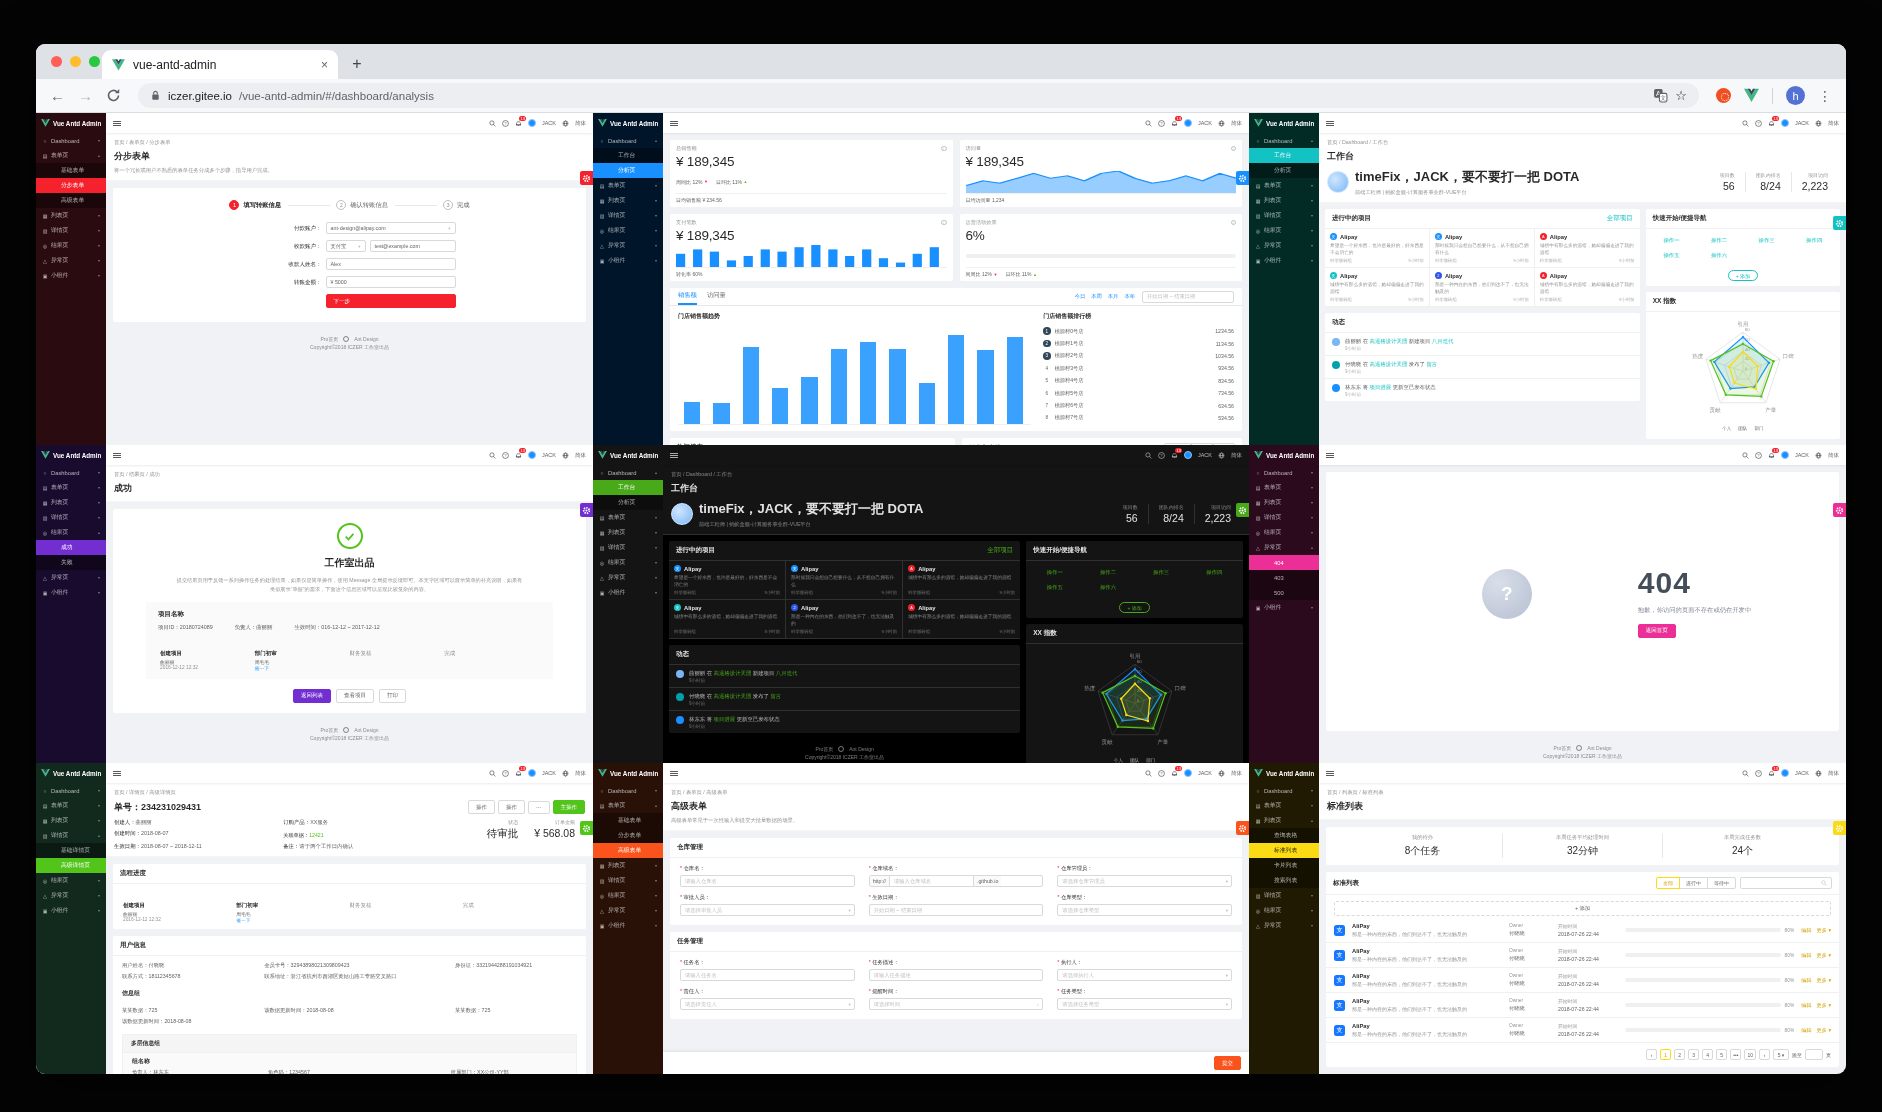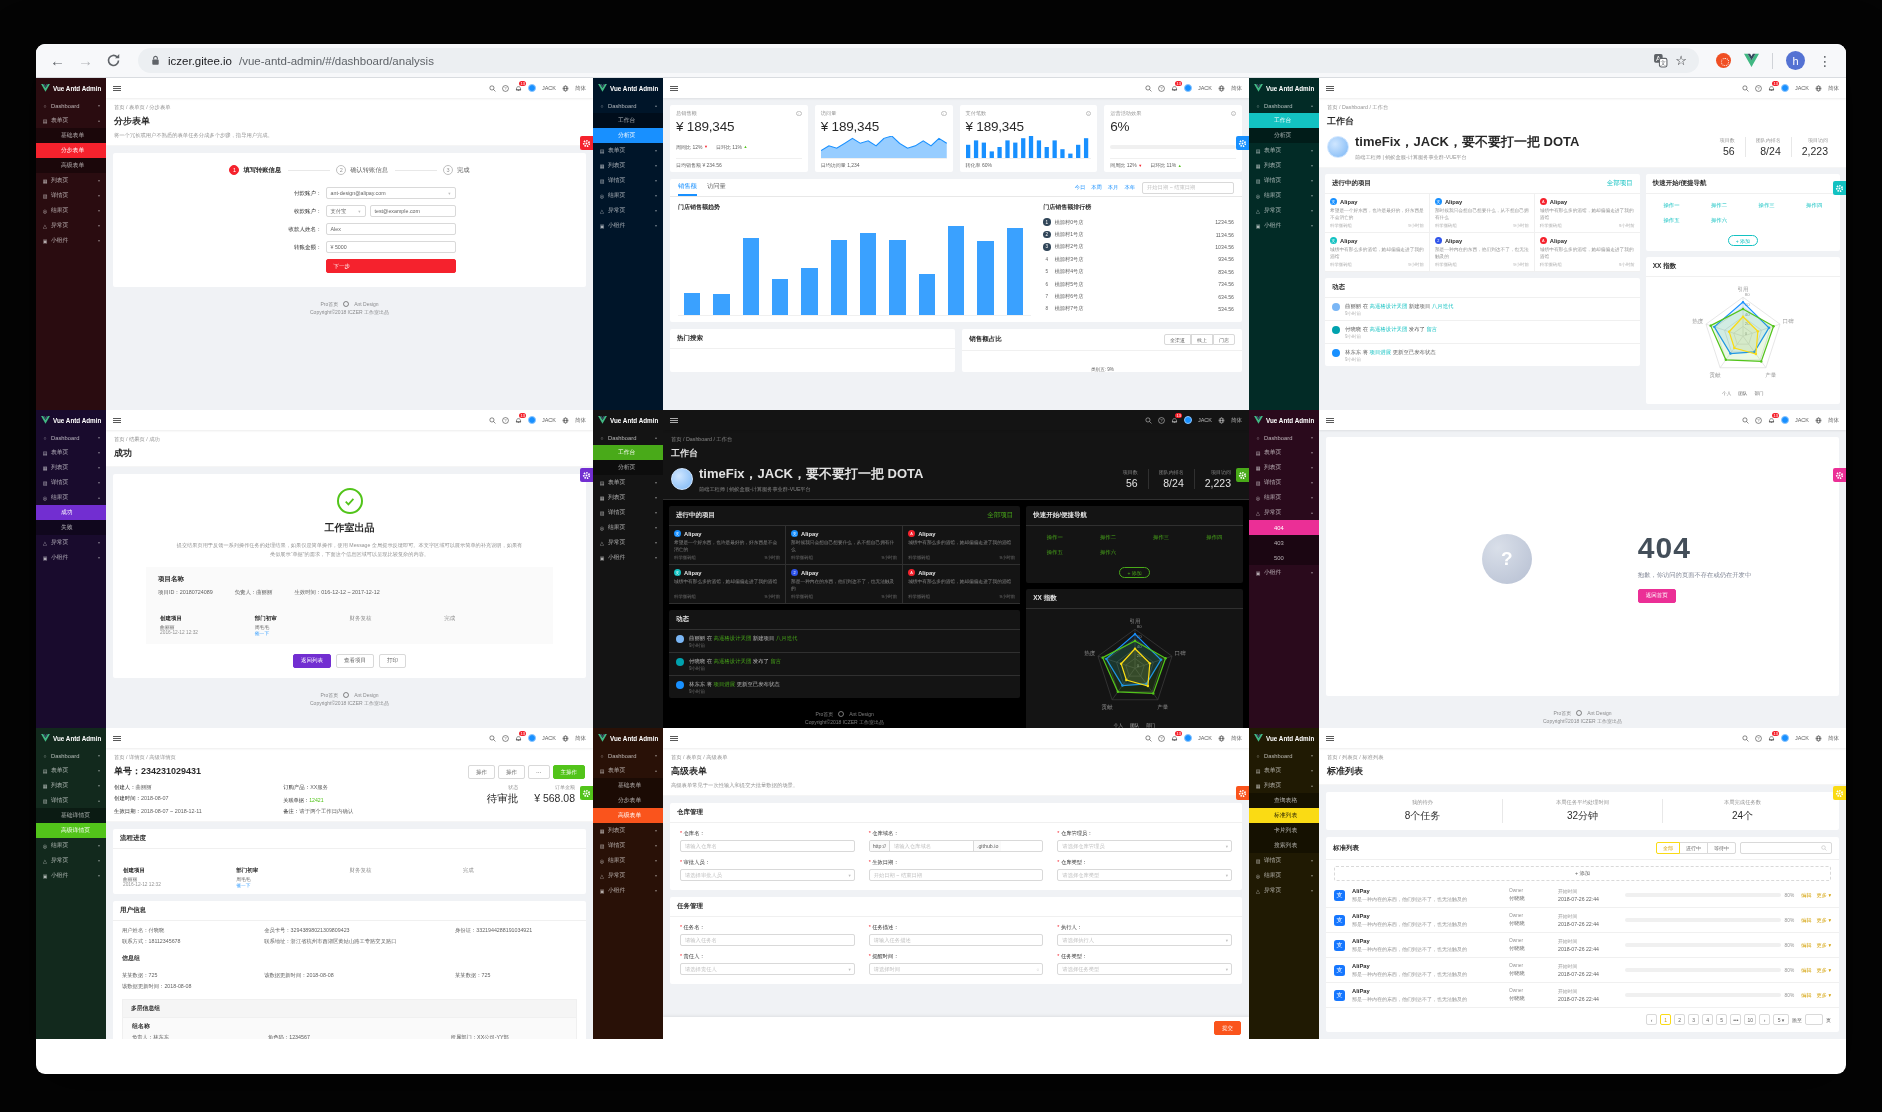--- a/index.html
+++ b/index.html
@@ -86,21 +86,21 @@
 .step.cur .slabel{color:rgba(0,0,0,.85);font-weight:700}
 .sline{width:42px;height:1px;background:#e8e8e8;margin-left:3px}
 .step:last-child .sline{display:none}
 .bigcard{margin:7px;flex:none;overflow:hidden}
 .sform{padding:2px 0 8px}
 .frow{display:flex;justify-content:center;align-items:center;gap:4px;margin-bottom:6px}
 .flabel{width:78px;text-align:right;font-size:5.5px;color:rgba(0,0,0,.85)}
 .w140{width:130px}.w44{width:40px}.w84{width:86px}
 
 .anbody{padding:7px;display:flex;flex-direction:column;gap:7px}
-.an-cards{display:grid;grid-template-columns:repeat(4,1fr);gap:7px}
+.an-cards{display:grid;grid-template-columns:repeat(2,1fr);gap:7px}
 .stat{padding:5px 6px 3px}
 .stitle{display:flex;align-items:center;font-size:5.2px;color:rgba(0,0,0,.45)}
 .info{margin-left:auto;width:5.5px;height:5.5px;border:.7px solid #bfbfbf;border-radius:50%;color:#bfbfbf;font-size:3.6px;display:flex;align-items:center;justify-content:center;cursor:pointer}
 .sval{font-size:13.5px;color:rgba(0,0,0,.85);margin:2px 0 1px;letter-spacing:-.2px}
 .sbody{height:23px;display:flex;align-items:center;gap:8px;font-size:5px}
 .spark{width:100%;height:22px}
 .up{color:#52c41a;font-size:4px}.down{color:#f5222d;font-size:4px}
 .trend{display:flex;align-items:center;gap:1.5px}
 .pbar2{width:100%;height:4px;background:#f0f0f0;border-radius:2px;overflow:hidden}
 .sfoot{border-top:1px solid #f0f0f0;font-size:5px;color:rgba(0,0,0,.65);padding:3px 0 1px;min-height:10px}
@@ -191,21 +191,21 @@
 .fs2{font-size:4.8px;color:rgba(0,0,0,.45)}
 .fstep.link2 .fs2{color:#1890ff;cursor:pointer}
 .rbtns{display:flex;gap:5px;margin-top:10px}
 
 .e404{margin:7px;flex:1;display:flex;align-items:center;justify-content:center;gap:34px}
 .orbits{position:relative;width:190px;height:170px;flex:none}
 .planet{position:absolute;left:68px;top:52px;width:50px;height:50px;border-radius:50%;background:radial-gradient(circle at 32% 28%,#d9dfe9,#b6bfd2);display:flex;align-items:center;justify-content:center;color:#fff;font-size:19px;font-weight:700}
 .ecode{font-size:30px;font-weight:700;color:#434e59;letter-spacing:1px}
 .emsg{font-size:6.3px;color:#808695;margin:6px 0 9px}
 
-.drow{display:flex;gap:3px}
+.drow{display:flex;align-items:center;gap:3px}
 .dmeta{display:flex;margin-top:5px}
 .metagrid{flex:1;display:grid;grid-template-columns:1fr 1.2fr;gap:4px 8px;font-size:5.4px}
 .mitem .mk{color:rgba(0,0,0,.85)}
 .mitem .mv{color:rgba(0,0,0,.65)}
 .mitem.lk2 .mv{color:var(--ac)}
 .dstat{display:flex;gap:16px;padding:0 10px;flex:none}
 .dsl{font-size:5px;color:rgba(0,0,0,.45);text-align:right}
 .dsv{font-size:10.5px;color:rgba(0,0,0,.85);margin-top:2px;text-align:right}
 .mcard{margin:7px 7px 0}
 .mcard .flow{padding:8px 10px 6px}
@@ -259,20 +259,36 @@
 .pg{min-width:11px;height:11px;border:1px solid #d9d9d9;border-radius:2px;display:inline-flex;align-items:center;justify-content:center;padding:0 2px;background:#fff;cursor:pointer;color:rgba(0,0,0,.65)}
 .pg.cur{border-color:var(--ac);color:#d4a106}
 .pg.jbox{width:18px}
 .jmp{color:rgba(0,0,0,.65)}
 .dark .wstat{border-color:#303030}
 </style>
 </head>
 <body>
 
 <div class="window">
+  <div class="tabbar">
+    <span class="lights">
+      <span class="light l-red"></span>
+      <span class="light l-yellow"></span>
+      <span class="light l-green"></span>
+    </span>
+    <div class="tab">
+      <svg class="fav" viewBox="0 0 10 9">
+          <path fill="#41b883" d="M0 0h2.4L5 4.4 7.6 0H10L5 8.8Z"></path>
+          <path fill="#35495e" d="M2.4 0h1.7L5 1.6 5.9 0h1.7L5 4.4Z"></path>
+        </svg>
+      <span>vue-antd-admin</span>
+      <span class="tabclose">×</span>
+    </div>
+    <span class="newtab">+</span>
+  </div>
   <div class="toolbar">
     <span class="navic">←</span>
     <span class="navic dim">→</span>
     <svg class="tbicon" viewBox="0 0 12 12">
         <path d="M10 6a4 4 0 1 1-1.2-2.9" fill="none" stroke="#5f6368" stroke-width="1.3"></path>
         <path d="M10.6 0.8v3.4H7.2z" fill="#5f6368"></path>
       </svg>
     <span class="omni">
       <svg class="tbicon" style="width:11px;height:11px" viewBox="0 0 10 12">
           <rect x="1.5" y="5" width="7" height="5.5" rx="1" fill="#5f6368"></rect>

